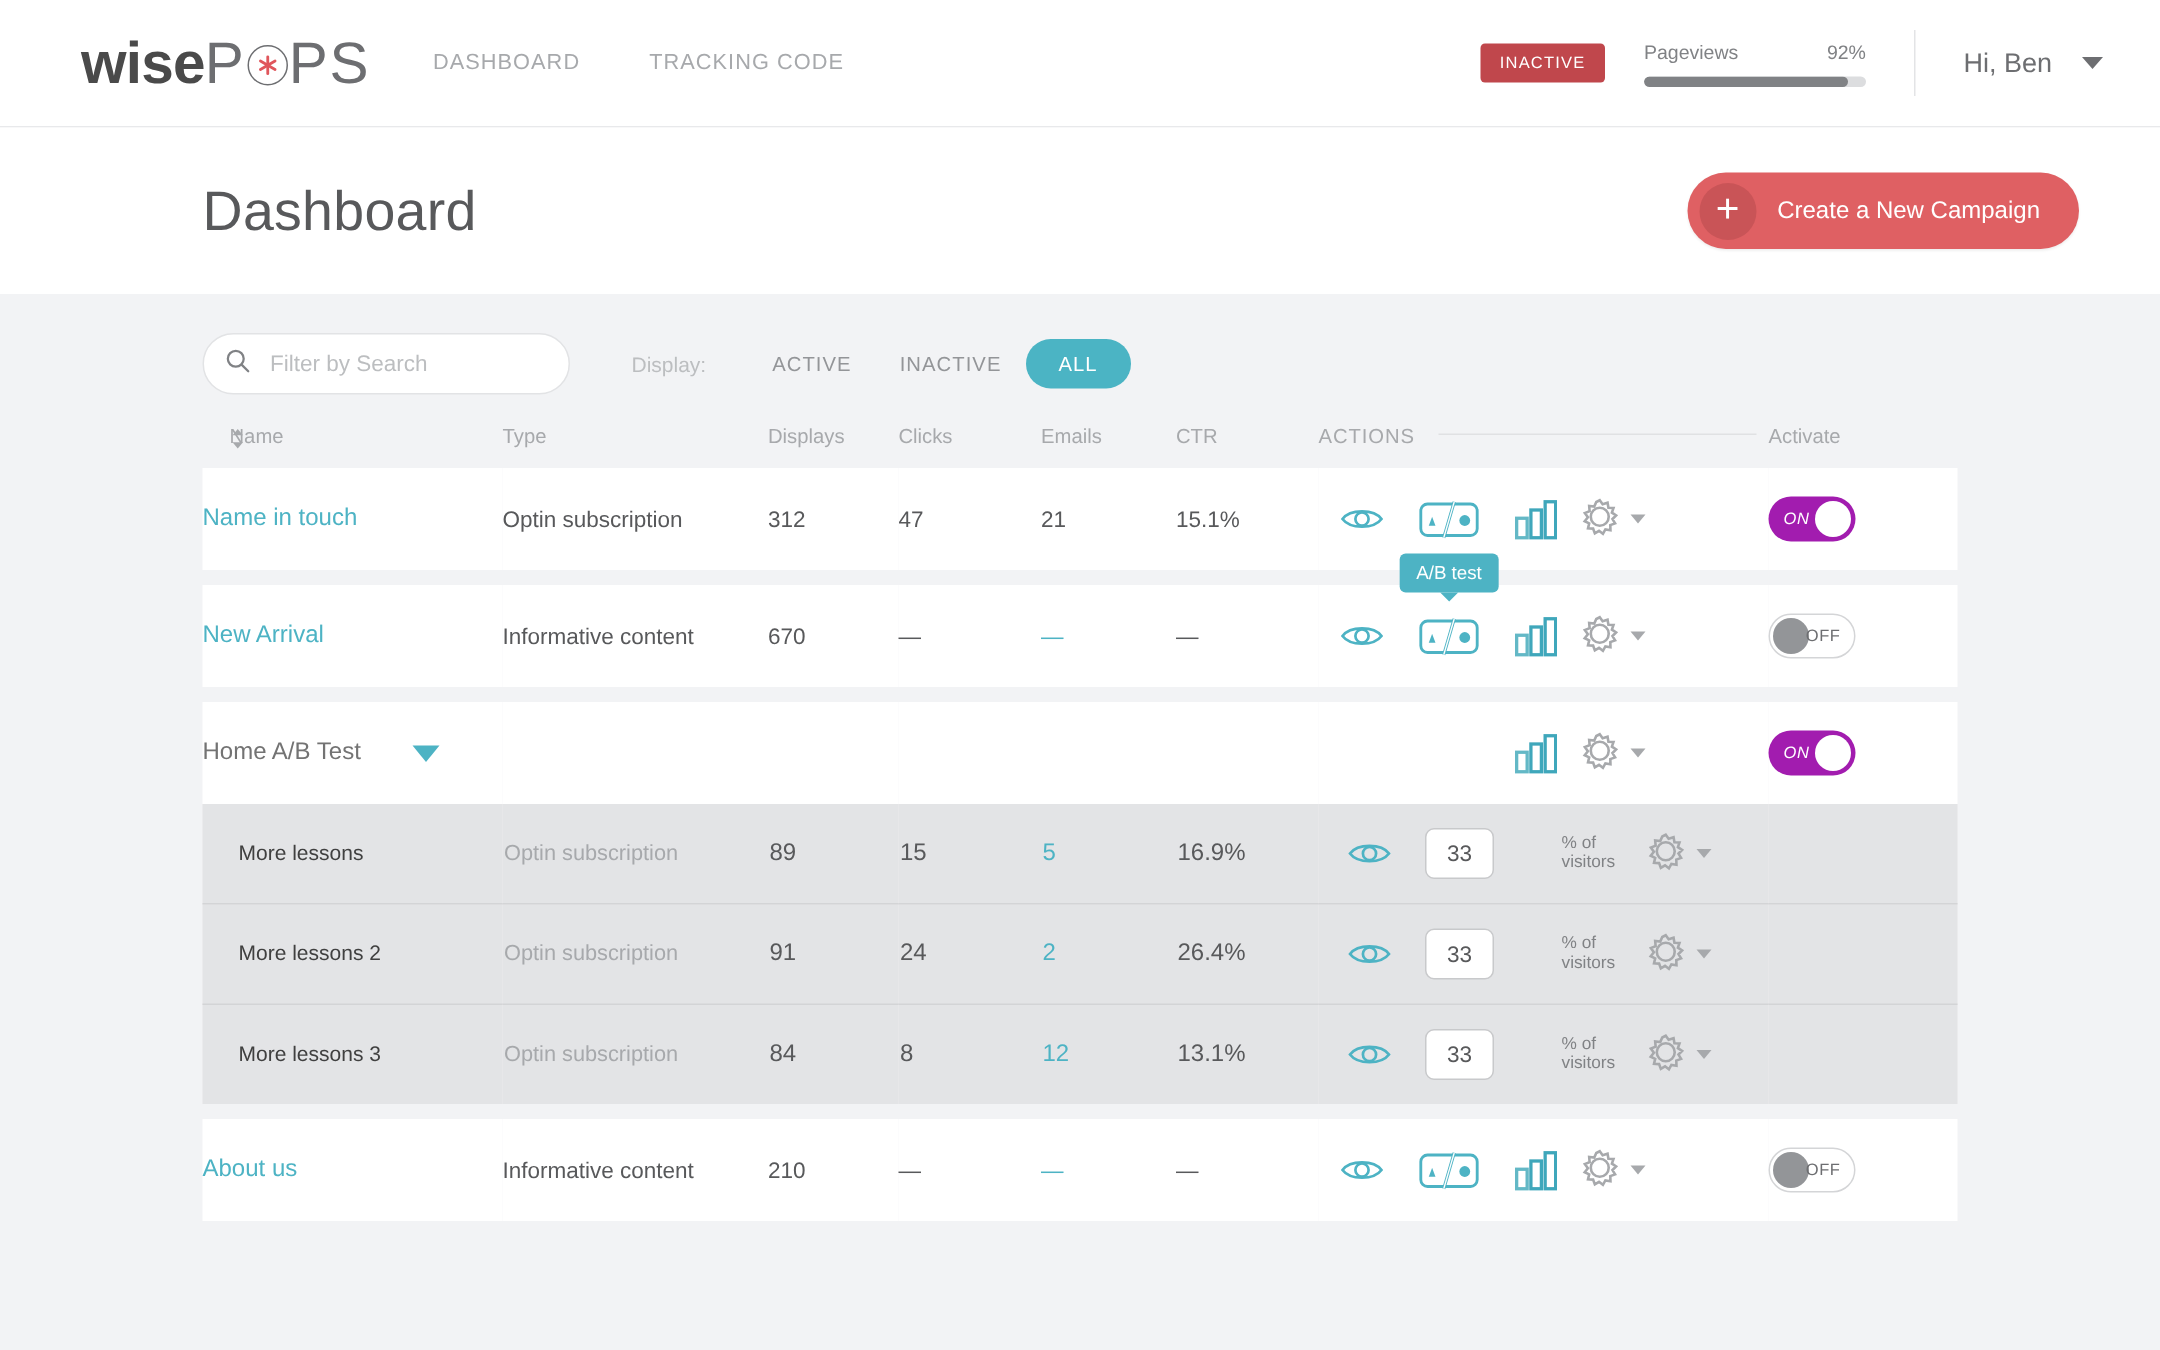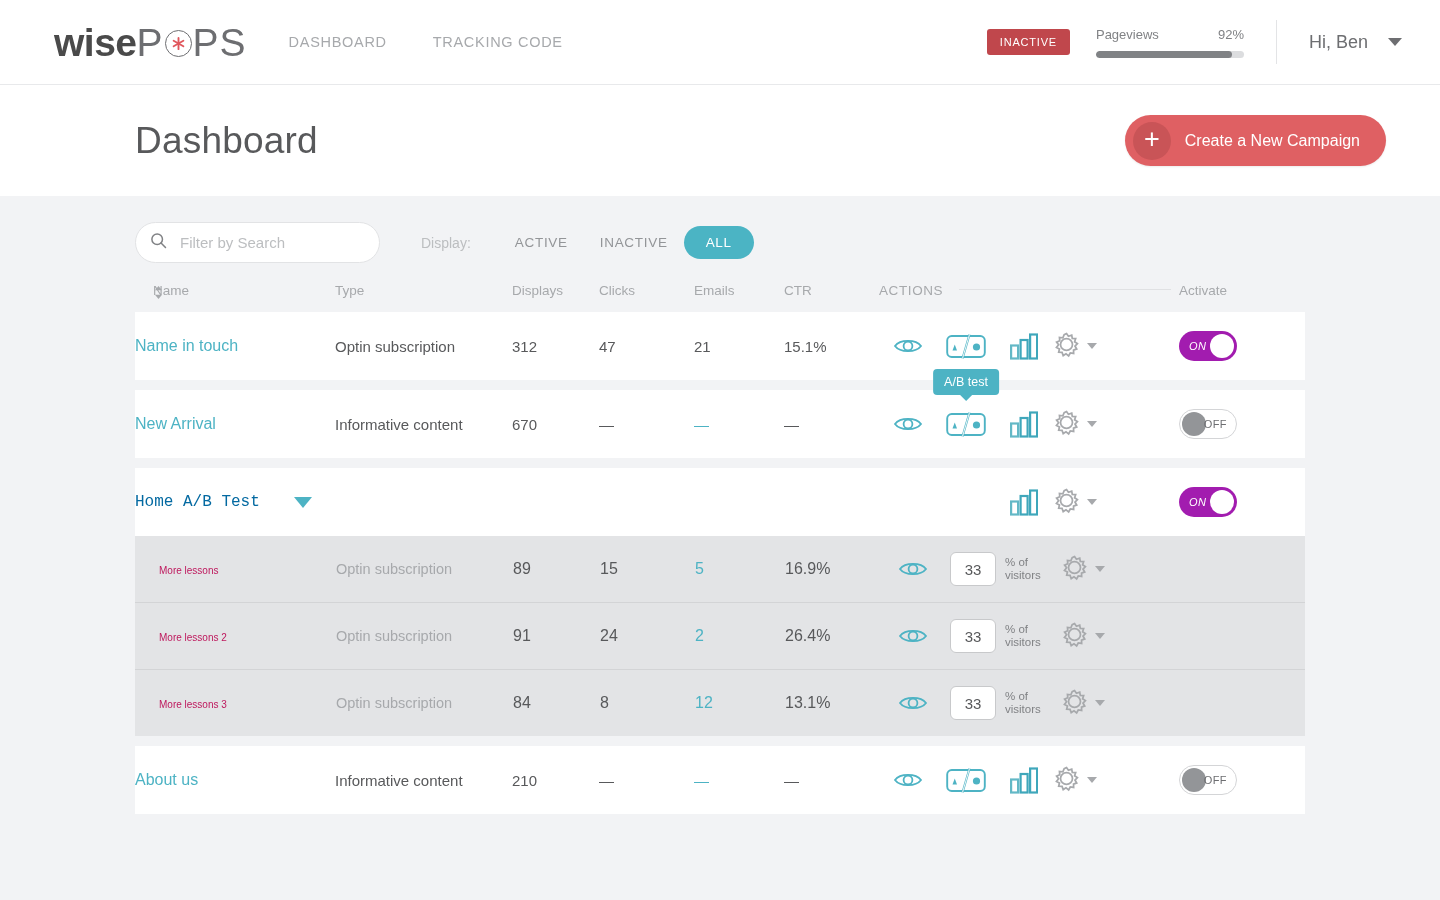--- a/index.html
+++ b/index.html
@@ -180,35 +180,35 @@
   .toggle.on .knob{background:#ffffff;right:3px;}
   .toggle.off .knob{background:#939598;left:2px;}
   .toggle .tlabel{
     position:absolute;font-size:11px;letter-spacing:0.4px;
   }
   .toggle.on .tlabel{color:#ffffff;left:10px;}
   .toggle.off .tlabel{color:#6d6e71;right:9px;}
 
   .grouprow td{height:68px;}
   .groupname{display:flex;align-items:center;}
-  .groupname a{color:#0369a1;text-decoration:none;font-size:16px;font-family:Liberation Mono, monospace;}
+  .groupname a{color:#737373;text-decoration:none;font-size:16px;}
   .groupname .gcaret2{
     width:0;height:0;margin-left:34px;
     border-left:9px solid transparent;border-right:9px solid transparent;
     border-top:11px solid #4db3c4;
   }
 
   tr.variant{background:#e3e4e6;}
   tr.variant td{height:64px;border-top:1px solid #d3d4d6;}
   tr.variant.first td{border-top:none;}
   tr.variant td.v-name{padding-left:24px;}
-  tr.variant td.v-name a{color:#be185d;text-decoration:none;font-size:10px;}
+  tr.variant td.v-name a{color:#404040;text-decoration:none;font-size:14px;}
   tr.variant .typecell{color:#a7a9ac;}
 
-  .pctwrap{display:flex;align-items:center;margin-left:8px;}
+  .pctwrap{display:flex;align-items:center;margin-left:8px;gap:36px;}
   .pctinput{
     width:40px;height:30px;background:#ffffff;
     border:1px solid #c8c9cb;border-radius:6px;
     text-align:center;font-size:15px;color:#58595b;
     font-family:"Liberation Sans", sans-serif;outline:none;
   }
   .pctlabel{margin-left:9px;font-size:11.5px;color:#808285;line-height:1.15;}
 </style>
 </head>
 <body>

